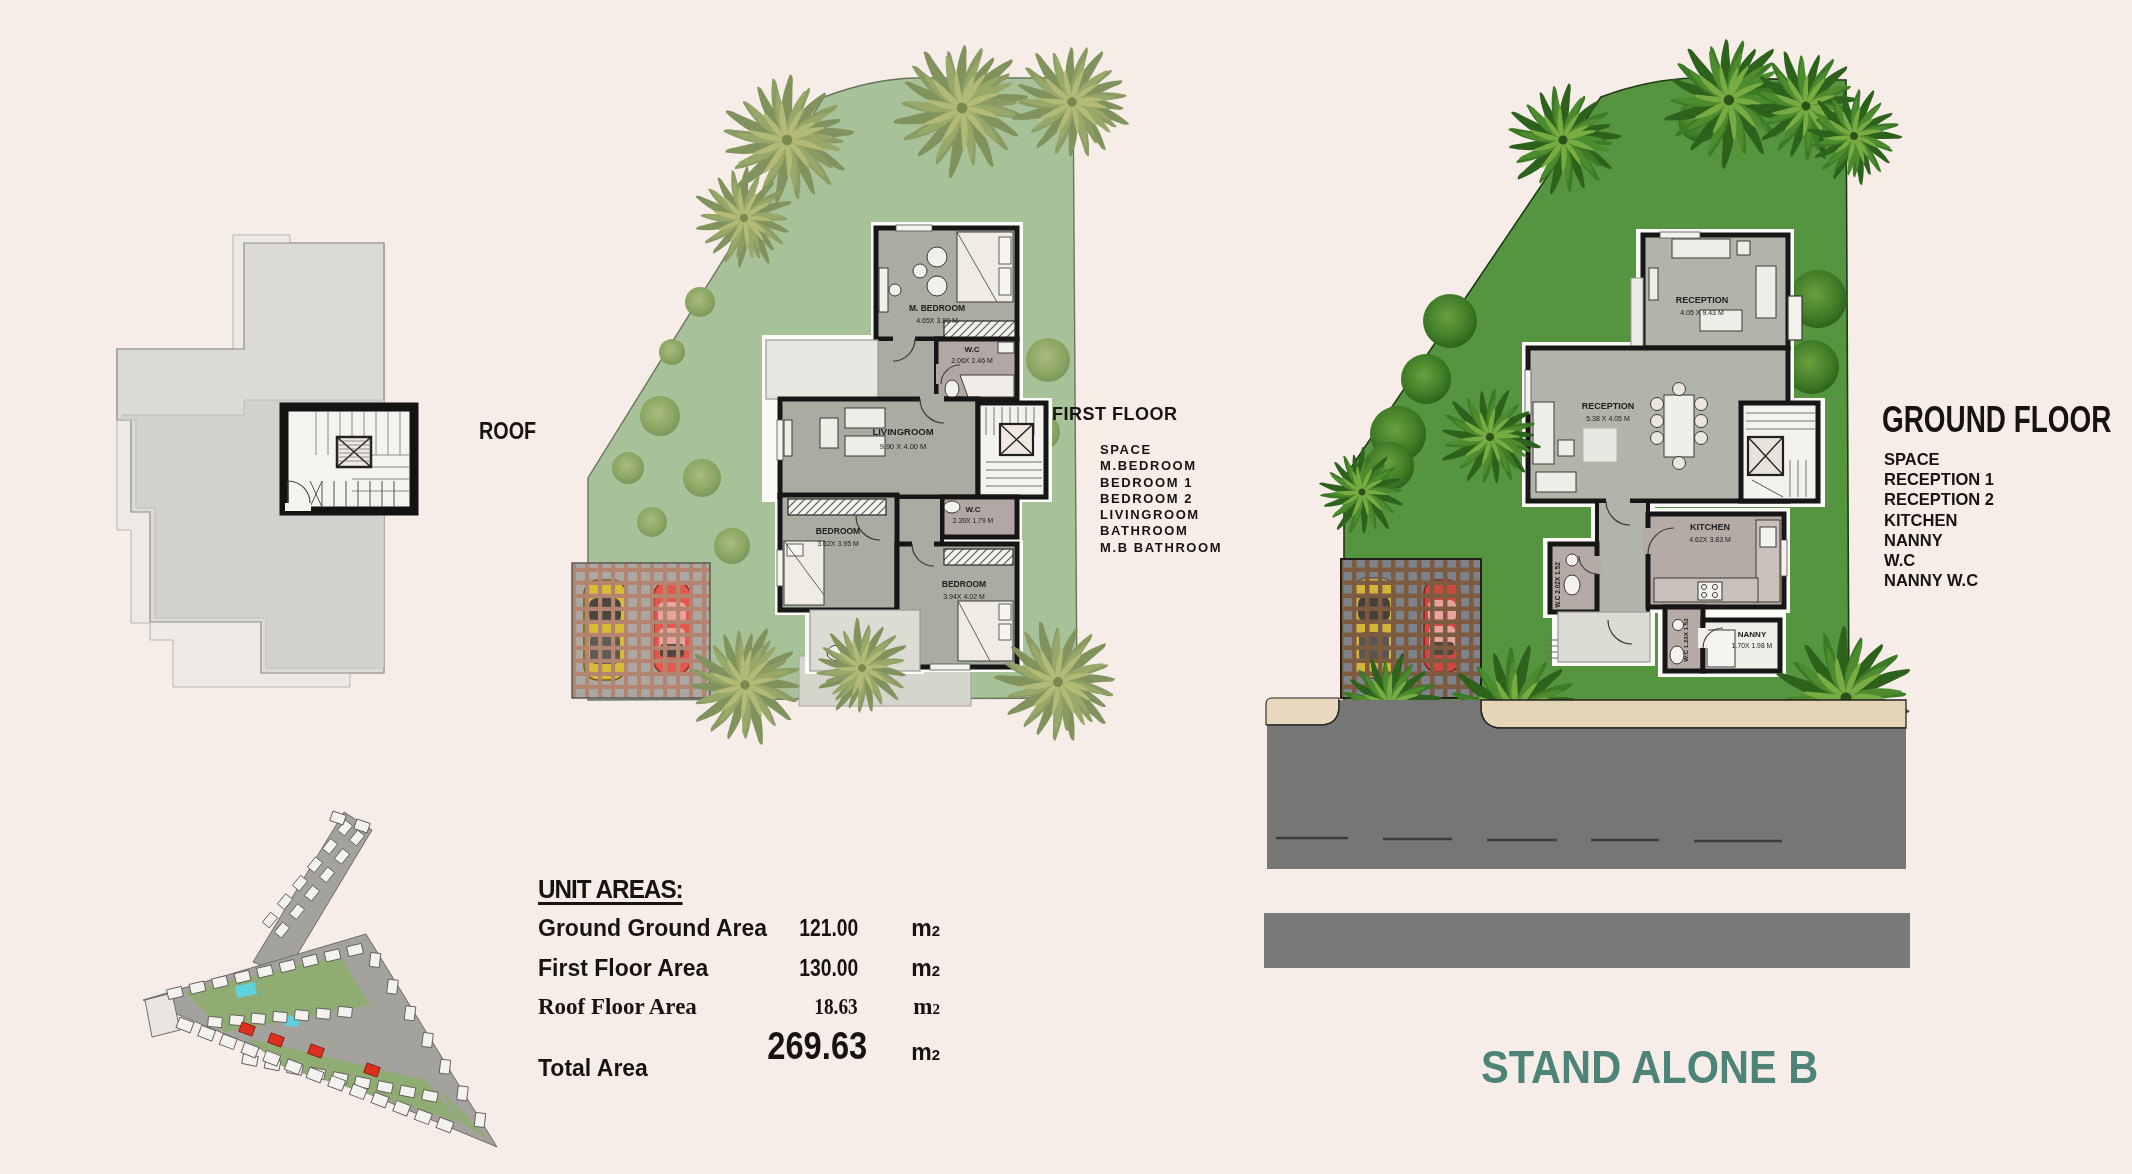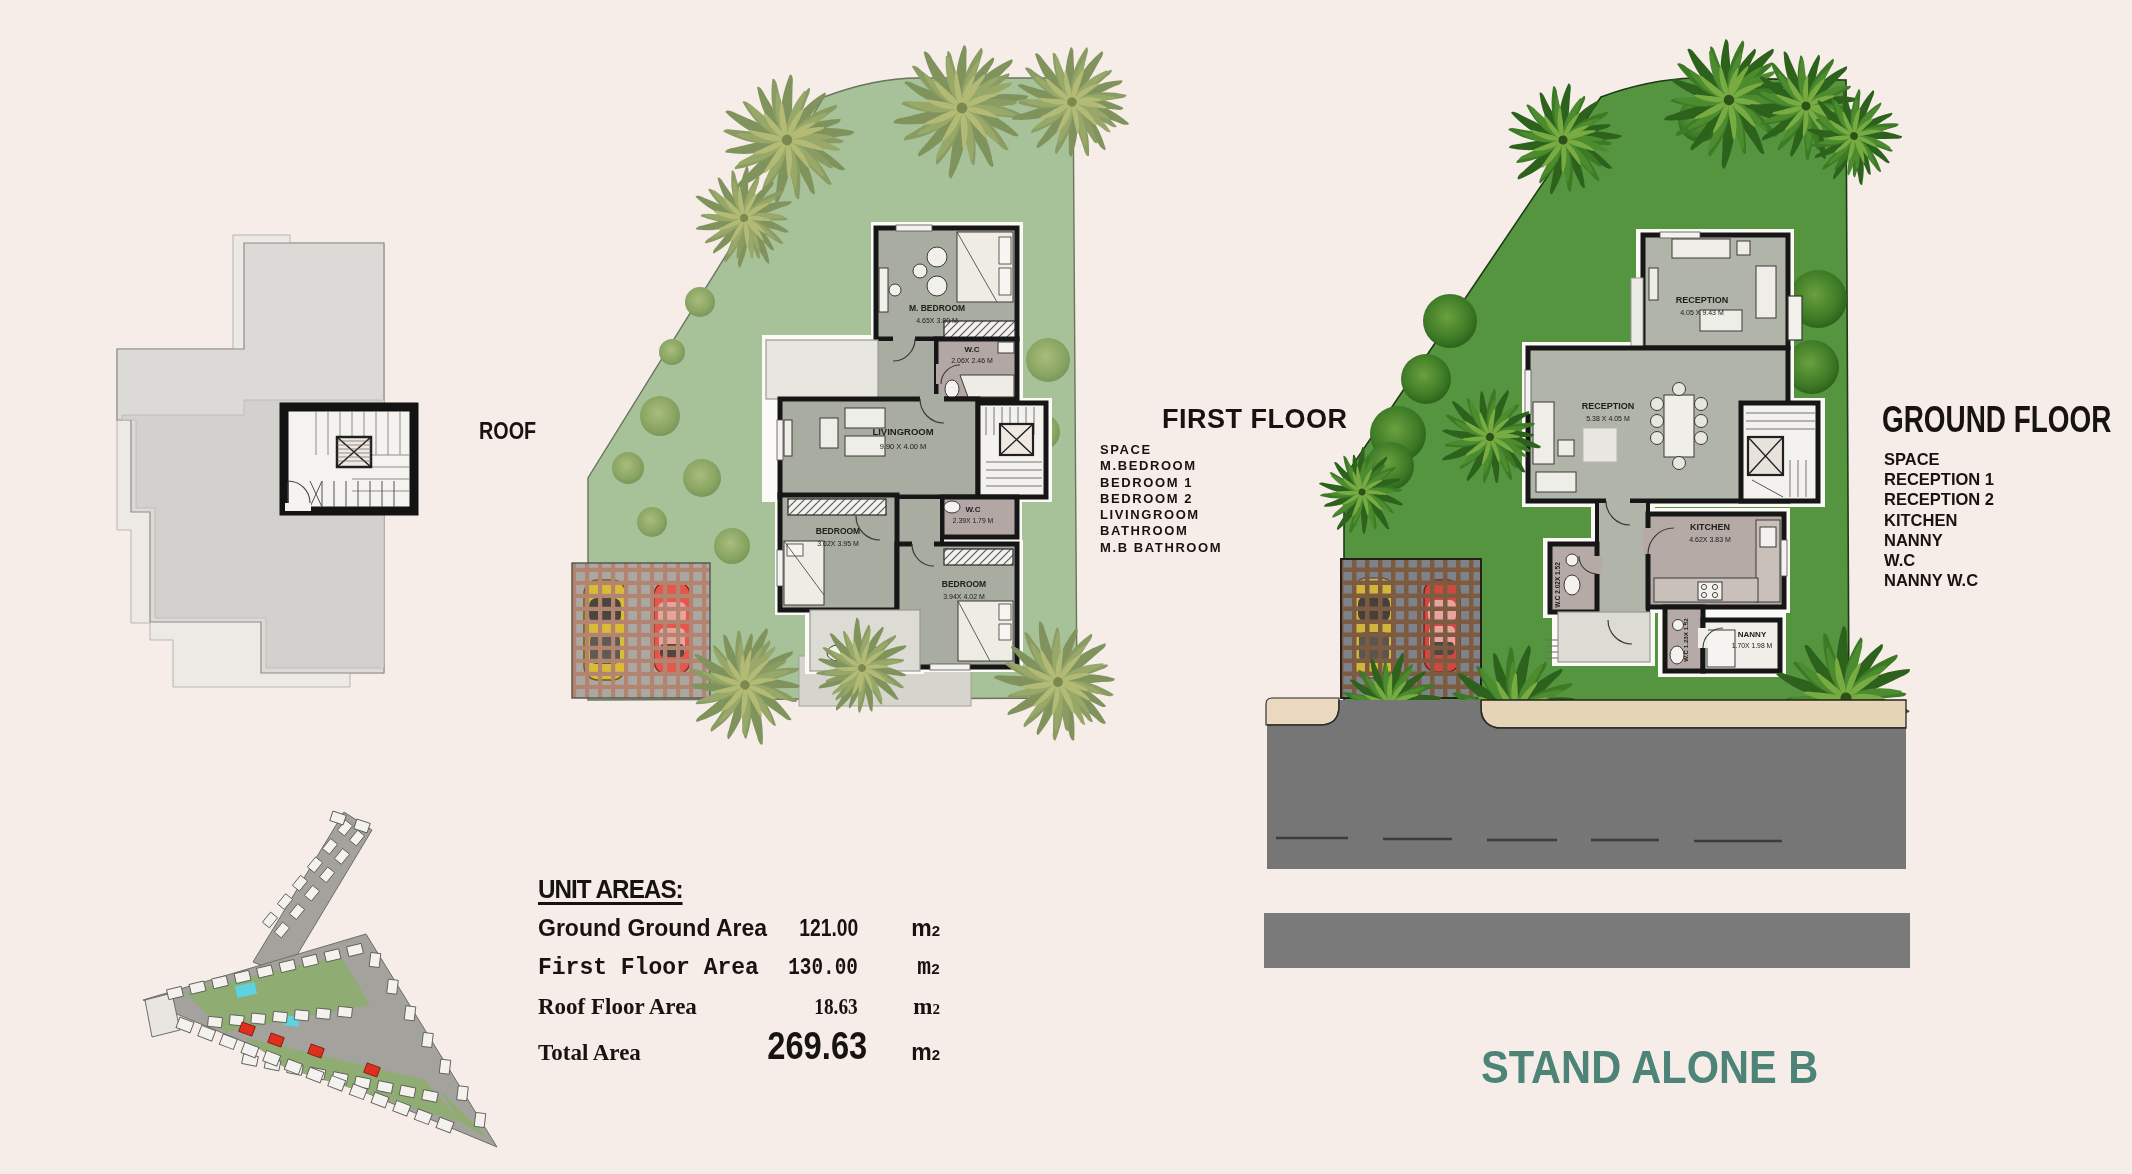--- a/index.html
+++ b/index.html
@@ -605,32 +605,32 @@
     <rect x="-7" y="-5" width="14" height="10" transform="translate(247,1029) rotate(20)"></rect>
     <rect x="-7" y="-5" width="14" height="10" transform="translate(276,1040) rotate(20)"></rect>
     <rect x="-7" y="-5" width="14" height="10" transform="translate(316,1051) rotate(20)"></rect>
     <rect x="-7" y="-5" width="14" height="10" transform="translate(372,1070) rotate(20)"></rect>
   </g>
 </g>
 </svg>
 
 <div class="abs blk" style="left:479px;top:418px;font-size:23px;transform:scaleX(0.86);transform-origin:left top;">ROOF</div>
 
-<div class="abs blk" style="left:1162px;top:404px;font-size:27px;letter-spacing:0.5px;white-space:nowrap;">FIRST FLOOR</div>
+<div class="abs blk" style="left:1052px;top:404px;font-size:18px;letter-spacing:0.5px;white-space:nowrap;">FIRST FLOOR</div>
 
 <div class="abs blk" style="left:1100px;top:442px;font-size:13px;line-height:16.3px;letter-spacing:1.6px;white-space:nowrap;">
 SPACE<br>M.BEDROOM<br>BEDROOM 1<br>BEDROOM 2<br>LIVINGROOM<br>BATHROOM<br>M.B BATHROOM
 </div>
 
 <div class="abs blk" style="left:1882px;top:399px;font-size:36px;white-space:nowrap;transform:scaleX(0.775);transform-origin:left top;">GROUND FLOOR</div>
 
 <div class="abs blk" style="left:1884px;top:449px;font-size:16.5px;line-height:20.2px;letter-spacing:0px;white-space:nowrap;">SPACE<br>RECEPTION 1<br>RECEPTION 2<br>KITCHEN<br>NANNY<br>W.C<br>NANNY W.C</div>
 
 <div class="abs blk" style="left:538px;top:878px;font-size:25px;letter-spacing:-1px;line-height:22px;border-bottom:3px solid #171310;padding-bottom:2px;display:inline-block;transform:scaleX(0.97);transform-origin:left top;">UNIT AREAS:</div>
 
 <div class="abs blk" style="left:538px;top:915px;font-size:23px;width:402px;">
   <div style="position:relative;height:40px;"><span>Ground Ground Area</span><span style="position:absolute;right:82px;transform:scaleX(0.84);transform-origin:right top;">121.00</span><span style="position:absolute;right:0px;">m<span style="font-size:15px;">2</span></span></div>
-  <div style="position:relative;height:39px;font-family:Liberation Mono, monospace;"><span>First Floor Area</span><span style="position:absolute;right:82px;transform:scaleX(0.84);transform-origin:right top;">130.00</span><span style="position:absolute;right:0px;">m<span style="font-size:15px;">2</span></span></div>
+  <div style="position:relative;height:39px;"><span>First Floor Area</span><span style="position:absolute;right:82px;transform:scaleX(0.84);transform-origin:right top;">130.00</span><span style="position:absolute;right:0px;">m<span style="font-size:15px;">2</span></span></div>
   <div style="position:relative;height:39px;font-family:Liberation Serif, serif;"><span>Roof Floor Area</span><span style="position:absolute;right:82px;transform:scaleX(0.84);transform-origin:right top;">18.63</span><span style="position:absolute;right:0px;">m<span style="font-size:15px;">2</span></span></div>
-  <div style="position:relative;height:42px;"><span style="position:relative;top:6px;font-family:Liberation Serif, serif;">Total Area</span><span style="position:absolute;right:73px;top:-8px;font-size:38px;transform:scaleX(0.86);transform-origin:right top;">269.63</span><span style="position:absolute;right:0px;top:6px;">m<span style="font-size:15px;">2</span></span></div>
+  <div style="position:relative;height:42px;"><span style="position:relative;top:22px;">Total Area</span><span style="position:absolute;right:73px;top:-8px;font-size:38px;transform:scaleX(0.86);transform-origin:right top;">269.63</span><span style="position:absolute;right:0px;top:6px;">m<span style="font-size:15px;">2</span></span></div>
 </div>
 
 <div class="abs" style="left:1481px;top:1039px;font-size:47px;font-weight:bold;color:#4d8477;letter-spacing:0px;white-space:nowrap;transform:scaleX(0.885);transform-origin:left top;">STAND ALONE B</div>
 
 </body></html>

